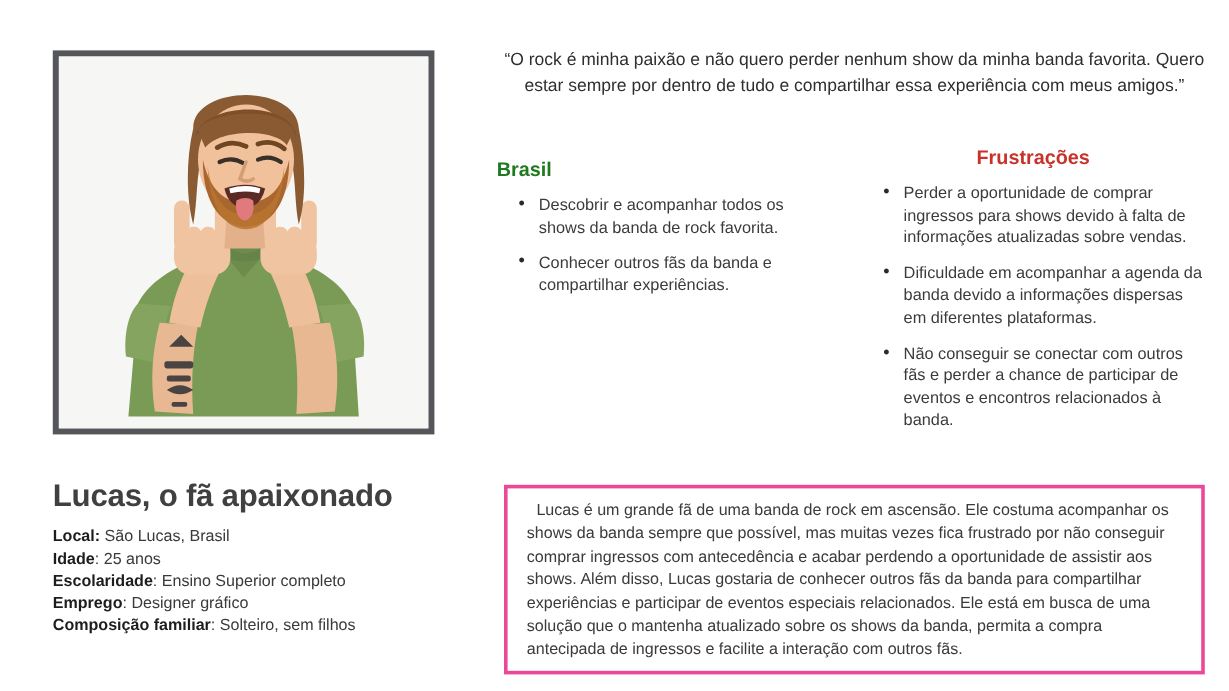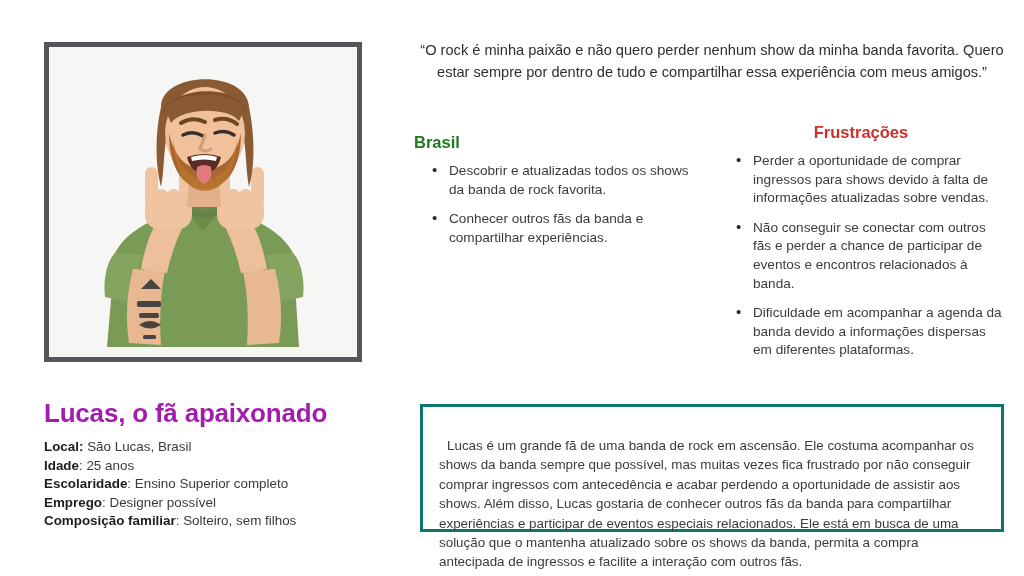--- a/index.html
+++ b/index.html
@@ -35,21 +35,21 @@
   }
   .photo-svg { display: block; width: 100%; height: 100%; }
 
   
   .persona-name {
     position: absolute;
     left: 44px;
     top: 398px;
     font-size: 26px;
     font-weight: bold;
-    color: #a21caf;
+    color: #404040;
     letter-spacing: -0.2px;
     white-space: nowrap;
   }
   .persona-details {
     position: absolute;
     left: 44px;
     top: 438px;
     width: 370px;
     font-size: 13.4px;
     line-height: 18.5px;
@@ -106,25 +106,25 @@
     font-size: 15px;
     color: #2b2b2b;
   }
 
   
   .desc-box {
     position: absolute;
     left: 420px;
     top: 404px;
     width: 584px;
-    height: 128px;
+    height: 158px;
     box-sizing: border-box;
-    border: 3px solid #0f766e;
+    border: 3px solid #ec4899;
     background: #ffffff;
-    padding: 29px 16px 10px 16px;
+    padding: 8px 16px 10px 16px;
   }
   .desc-text {
     font-size: 13.4px;
     line-height: 19.4px;
     color: #3b3b3b;
     text-indent: 8px;
   }
 </style>
 </head>
 <body>
@@ -206,38 +206,38 @@
     </svg>
   </div>
 </div>
 
 <div class="persona-name">Lucas, o fã apaixonado</div>
 
 <div class="persona-details">
   <div class="row"><b>Local:</b><span> São Lucas, Brasil</span></div>
   <div class="row"><b>Idade</b><span>: 25 anos</span></div>
   <div class="row"><b>Escolaridade</b><span>: Ensino Superior completo</span></div>
-  <div class="row"><b>Emprego</b><span>: Designer possível</span></div>
+  <div class="row"><b>Emprego</b><span>: Designer gráfico</span></div>
   <div class="row"><b>Composição familiar</b><span>: Solteiro, sem filhos</span></div>
 </div>
 
 <div class="quote">“O rock é minha paixão e não quero perder nenhum show da minha banda favorita. Quero estar sempre por dentro de tudo e compartilhar essa experiência com meus amigos.”</div>
 
 <div class="col col-metas">
   <div class="col-heading metas">Brasil</div>
   <ul class="bullets">
-    <li>Descobrir e atualizadas todos os shows da banda de rock favorita.</li>
+    <li>Descobrir e acompanhar todos os shows da banda de rock favorita.</li>
     <li>Conhecer outros fãs da banda e compartilhar experiências.</li>
   </ul>
 </div>
 
 <div class="col col-frustracoes">
   <div class="col-heading frustracoes">Frustrações</div>
   <ul class="bullets">
     <li>Perder a oportunidade de comprar ingressos para shows devido à falta de informações atualizadas sobre vendas.</li>
+    <li>Dificuldade em acompanhar a agenda da banda devido a informações dispersas em diferentes plataformas.</li>
     <li>Não conseguir se conectar com outros fãs e perder a chance de participar de eventos e encontros relacionados à banda.</li>
-    <li>Dificuldade em acompanhar a agenda da banda devido a informações dispersas em diferentes plataformas.</li>
   </ul>
 </div>
 
 <div class="desc-box">
   <div class="desc-text">Lucas é um grande fã de uma banda de rock em ascensão. Ele costuma acompanhar os shows da banda sempre que possível, mas muitas vezes fica frustrado por não conseguir comprar ingressos com antecedência e acabar perdendo a oportunidade de assistir aos shows. Além disso, Lucas gostaria de conhecer outros fãs da banda para compartilhar experiências e participar de eventos especiais relacionados. Ele está em busca de uma solução que o mantenha atualizado sobre os shows da banda, permita a compra antecipada de ingressos e facilite a interação com outros fãs.</div>
 </div>
 
 </body></html>

